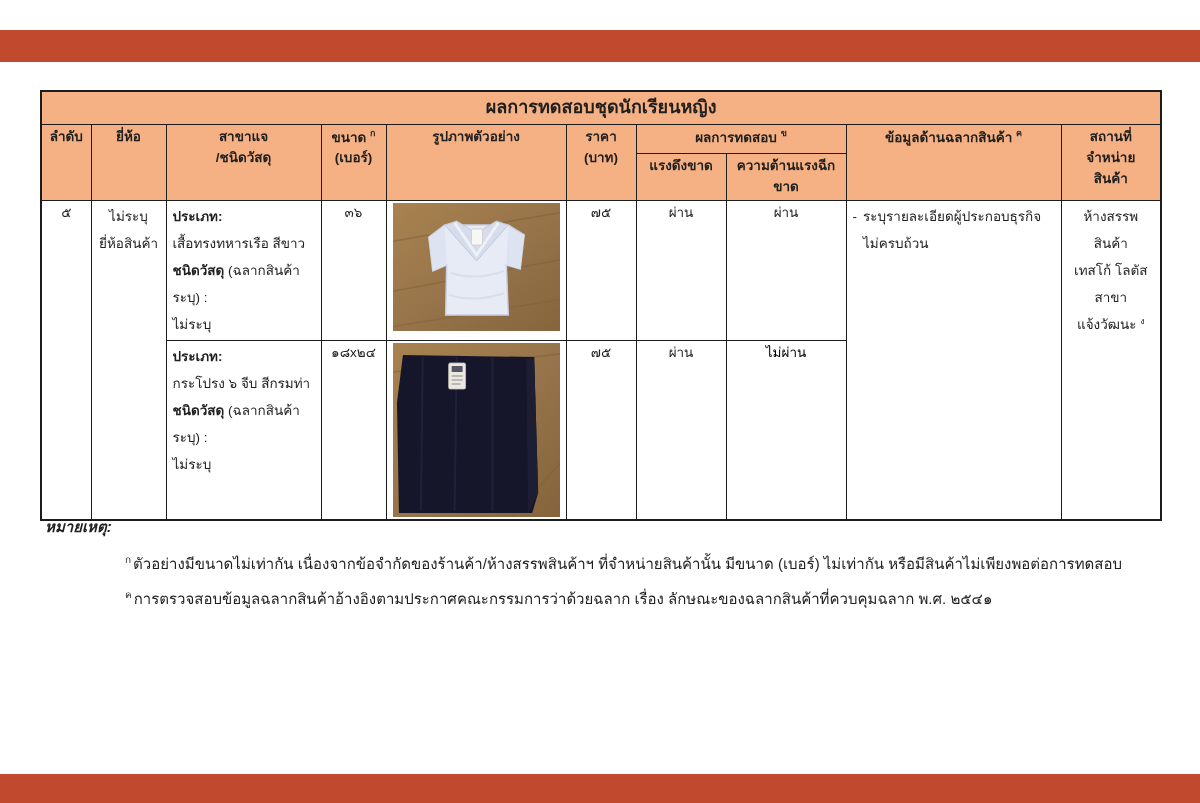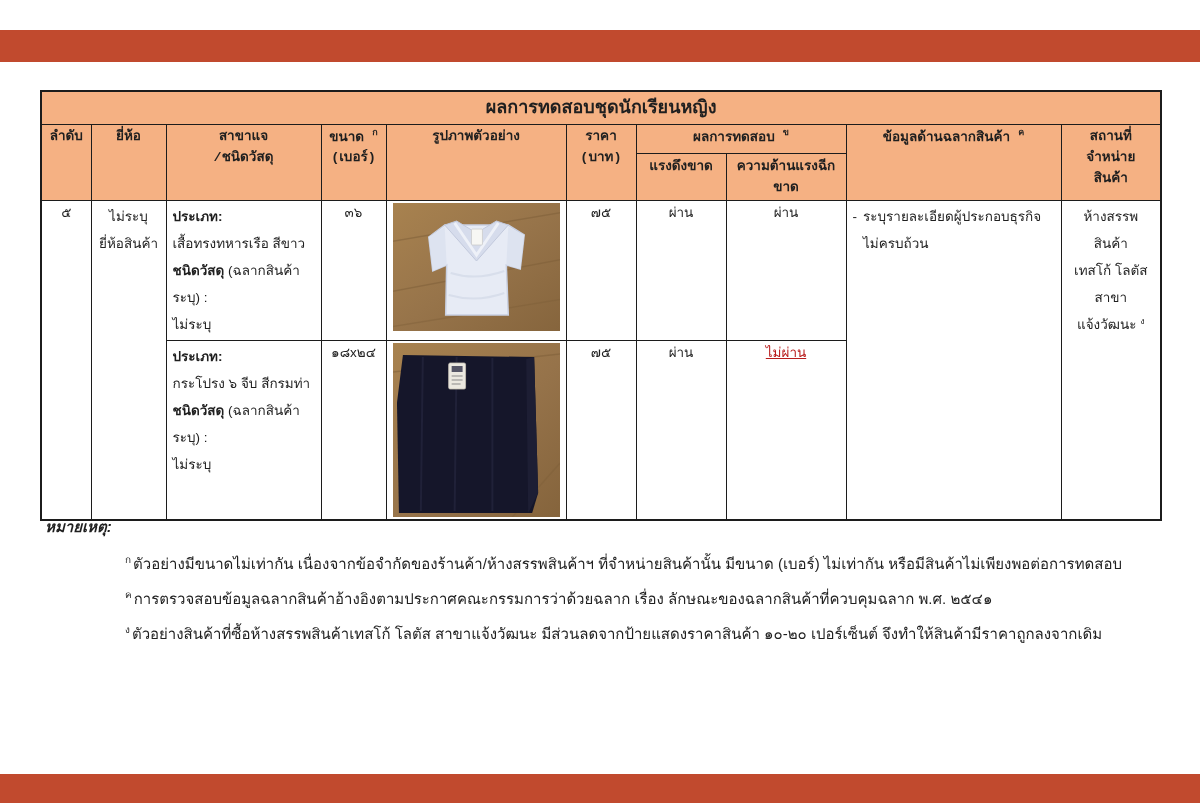--- a/index.html
+++ b/index.html
@@ -24,21 +24,21 @@
     font-size:13.5px;
     overflow:hidden;
   }
   th.hdr{
     background:#f5b183;font-weight:bold;text-align:center;vertical-align:middle;
     line-height:1.55;
   }
   tr.title-row th{height:26px;font-size:18px;}
   .center{text-align:center;}
   .val-cell{text-align:center;padding-top:8px;line-height:1.5;}
-  .fail{color:#b91c1c;text-decoration:underline;}
+  .fail{color:#000000;}
   .type-cell div{line-height:2;}
   .brand-cell div, .place-cell div{line-height:2;}
   .brand-cell, .place-cell{padding-top:6px;}
   .label-cell{padding-top:6px;}
   .label-flex{display:flex;line-height:2;}
   .label-flex .dash{margin-right:6px;}
   sup{font-size:9px;}
   .photo-cell{padding:1px 4px;}
   .photo-cell svg{display:block;width:100%;}
 
@@ -64,21 +64,21 @@
       <col style="width:120px">
       <col style="width:215px">
     <col style="width:100px">
   </colgroup>
 
   <tbody>
       <tr class="title-row">
     <th class="hdr" colspan="10">ผลการทดสอบชุดนักเรียนหญิง</th>
   </tr>
 
-  <tr style="height:29px;font-family:Liberation Mono, monospace;">
+  <tr style="height:29px;">
     <th class="hdr" rowspan="2">ลำดับ</th>
     <th class="hdr" rowspan="2">ยี่ห้อ</th>
     <th class="hdr" rowspan="2">
       <div>สาขาแจ</div>
       <div>/ชนิดวัสดุ</div>
     </th>
     <th class="hdr" rowspan="2">
       <div><span>ขนาด</span> <sup>ก</sup></div>
       <div>(เบอร์)</div>
     </th>
@@ -201,18 +201,15 @@
   </table>
 
 <div class="notes">
   <div class="notes-heading">หมายเหตุ:</div>
   <div class="note-line">
     <sup>ก</sup><span>ตัวอย่างมีขนาดไม่เท่ากัน เนื่องจากข้อจำกัดของร้านค้า/ห้างสรรพสินค้าฯ ที่จำหน่ายสินค้านั้น มีขนาด (เบอร์) ไม่เท่ากัน หรือมีสินค้าไม่เพียงพอต่อการทดสอบ</span>
   </div>
   <div class="note-line">
     <sup>ค</sup><span>การตรวจสอบข้อมูลฉลากสินค้าอ้างอิงตามประกาศคณะกรรมการว่าด้วยฉลาก เรื่อง ลักษณะของฉลากสินค้าที่ควบคุมฉลาก พ.ศ. ๒๕๔๑</span>
   </div>
-  <div class="note-line">
-    <sup>ง</sup><span>ตัวอย่างสินค้าที่ซื้อห้างสรรพสินค้าเทสโก้ โลตัส สาขาแจ้งวัฒนะ มีส่วนลดจากป้ายแสดงราคาสินค้า ๑๐-๒๐ เปอร์เซ็นต์ จึงทำให้สินค้ามีราคาถูกลงจากเดิม</span>
-  </div>
 </div>
 
 <div class="accent-bar bar-bottom"></div>
 
 </body></html>

